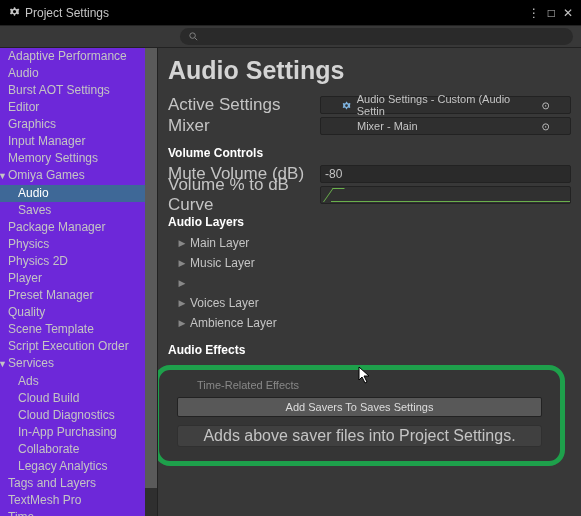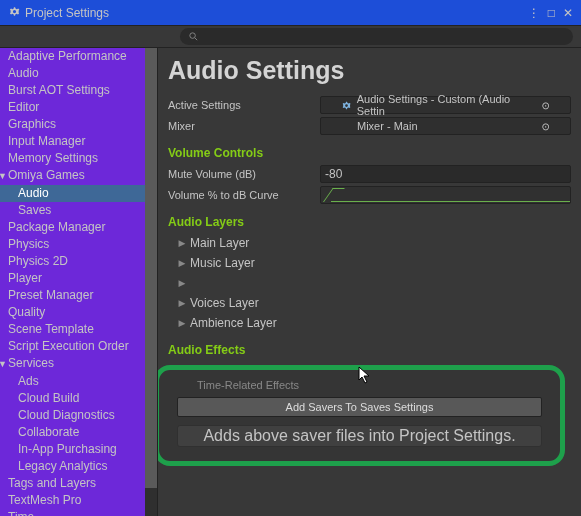--- a/index.html
+++ b/index.html
@@ -1,43 +1,43 @@
 <!DOCTYPE html>
 <html><head>
 <meta charset="utf-8">
 <style>
 * { box-sizing: border-box; margin: 0; padding: 0; }
 body { font-family: -apple-system, "Segoe UI", Arial, sans-serif; font-size: 12px; background: #383838; color: #c4c4c4; width: 581px; height: 516px; overflow: hidden; position: relative; }
 
-.window-header { background: #1d4ed8; height: 26px; display: flex; align-items: center; padding: 0 8px; border-bottom: 1px solid #222; }
+.window-header { background: #000000; height: 26px; display: flex; align-items: center; padding: 0 8px; border-bottom: 1px solid #222; }
 .window-header .icon { margin-right: 4px; color: #c4c4c4; }
 .win-controls { margin-left: auto; display: flex; gap: 8px; font-size: 12px; }
 
 .search-row { height: 22px; background: #383838; display: flex; align-items: center; padding: 2px 8px 2px 180px; border-bottom: 1px solid #222; }
 .search-box { flex: 1; height: 17px; background: #2a2a2a; border-radius: 9px; display: flex; align-items: center; padding: 0 8px; color: #888; font-size: 11px; }
 
 .main { display: flex; height: calc(516px - 26px - 22px); }
 
 .sidebar { width: 158px; background: #6d28d9; overflow-y: hidden; border-right: 1px solid #222; position: relative; }
 .sidebar-scroll { height: 100%; }
 .sidebar-item { padding: 1px 8px; cursor: pointer; white-space: nowrap; line-height: 15px; }
 .sidebar-item.child { padding-left: 18px; }
 .sidebar-item.selected { background: #3e6897; color: #fff; }
 .sidebar-item .arrow { display: inline-block; width: 10px; font-size: 9px; margin-left: -10px; }
 .scrollbar-v { position: absolute; right: 0; top: 0; width: 12px; height: 100%; background: #2f2f2f; }
 .scrollbar-thumb { width: 100%; background: #5a5a5a; height: 100px; }
 
 .content { flex: 1; padding: 8px 10px; position: relative; overflow: hidden; }
 h1.page-title { font-size: 25px; font-weight: 600; margin-bottom: 10px; color: #d4d4d4; }
 .field-row { display: flex; align-items: center; height: 20px; margin-bottom: 1px; }
-.field-label { width: 152px; color: #c4c4c4; font-size: 11px; }
+.field-label { width: 152px; color: #c4c4c4; font-size: 17px; }
 .field-value { flex: 1; height: 18px; background: #2f2f2f; border: 1px solid #222; border-radius: 2px; padding: 0 20px; display: flex; align-items: center; font-size: 11px; gap: 4px; }
 .field-value .dot { margin-left: auto; font-size: 10px; }
 .ref-icon { width: 12px; height: 12px; display: inline-flex; align-items: center; justify-content: center; font-size: 10px; }
-.section-hdr { font-weight: 600; margin: 10px 0 4px 0; color: #84cc16; }
+.section-hdr { font-weight: 600; margin: 10px 0 4px 0; color: #ffffff; }
 .num-input { flex: 1; height: 18px; background: #2a2a2a; border: 1px solid #222; border-radius: 2px; padding: 4px 4px; display: flex; align-items: center; }
 .curve-box { flex: 1; height: 18px; background: #303030; border: 1px solid #222; border-radius: 2px; position: relative; overflow: hidden; }
 .curve-line { position: absolute; bottom: 1px; left: 0; right: 0; height: 1px; background: #6ab04c; }
 .curve-rise { position: absolute; left: 2px; bottom: 1px; width: 12px; height: 14px; border-left: 1px solid #6ab04c; border-top: 1px solid #6ab04c; transform: skewX(-35deg); transform-origin: bottom left; }
 .layers { margin-left: 6px; }
 .layer-row { display: flex; align-items: center; height: 20px; cursor: pointer; }
 .layer-arrow { width: 16px; font-size: 9px; color: #888; text-align: center; }
 .hlbox { position: absolute; left: -4px; right: 16px; border: 5px solid #1ea04b; border-radius: 16px; padding: 9px 18px 14px; background: rgba(0,0,0,0.05); }
 .cutoff { color: #888; font-size: 11px; margin-left: 20px; margin-bottom: 6px; }
 .big-btn { display: block; width: 100%; height: 20px; background: #585858; border: 1px solid #222; border-radius: 2px; text-align: center; line-height: 18px; font-size: 11px; color: #ddd; margin-bottom: 8px; cursor: pointer; }
@@ -88,22 +88,22 @@
         <div class="sidebar-item"><span>Physics 2D</span></div>
         <div class="sidebar-item"><span>Player</span></div>
         <div class="sidebar-item"><span>Preset Manager</span></div>
         <div class="sidebar-item"><span>Quality</span></div>
         <div class="sidebar-item"><span>Scene Template</span></div>
         <div class="sidebar-item"><span>Script Execution Order</span></div>
         <div class="sidebar-item"><span class="arrow">▼</span><span>Services</span></div>
         <div class="sidebar-item child"><span>Ads</span></div>
         <div class="sidebar-item child"><span>Cloud Build</span></div>
         <div class="sidebar-item child"><span>Cloud Diagnostics</span></div>
+        <div class="sidebar-item child"><span>In-App Purchasing</span></div>
         <div class="sidebar-item child"><span>Collaborate</span></div>
-        <div class="sidebar-item child"><span>In-App Purchasing</span></div>
         <div class="sidebar-item child"><span>Legacy Analytics</span></div>
         <div class="sidebar-item"><span>Tags and Layers</span></div>
         <div class="sidebar-item"><span>TextMesh Pro</span></div>
         <div class="sidebar-item"><span>Time</span></div>
       </div>
     <div class="scrollbar-v">
       <div class="scrollbar-thumb" style="height:440px;"></div>
     </div>
   </div>
 

